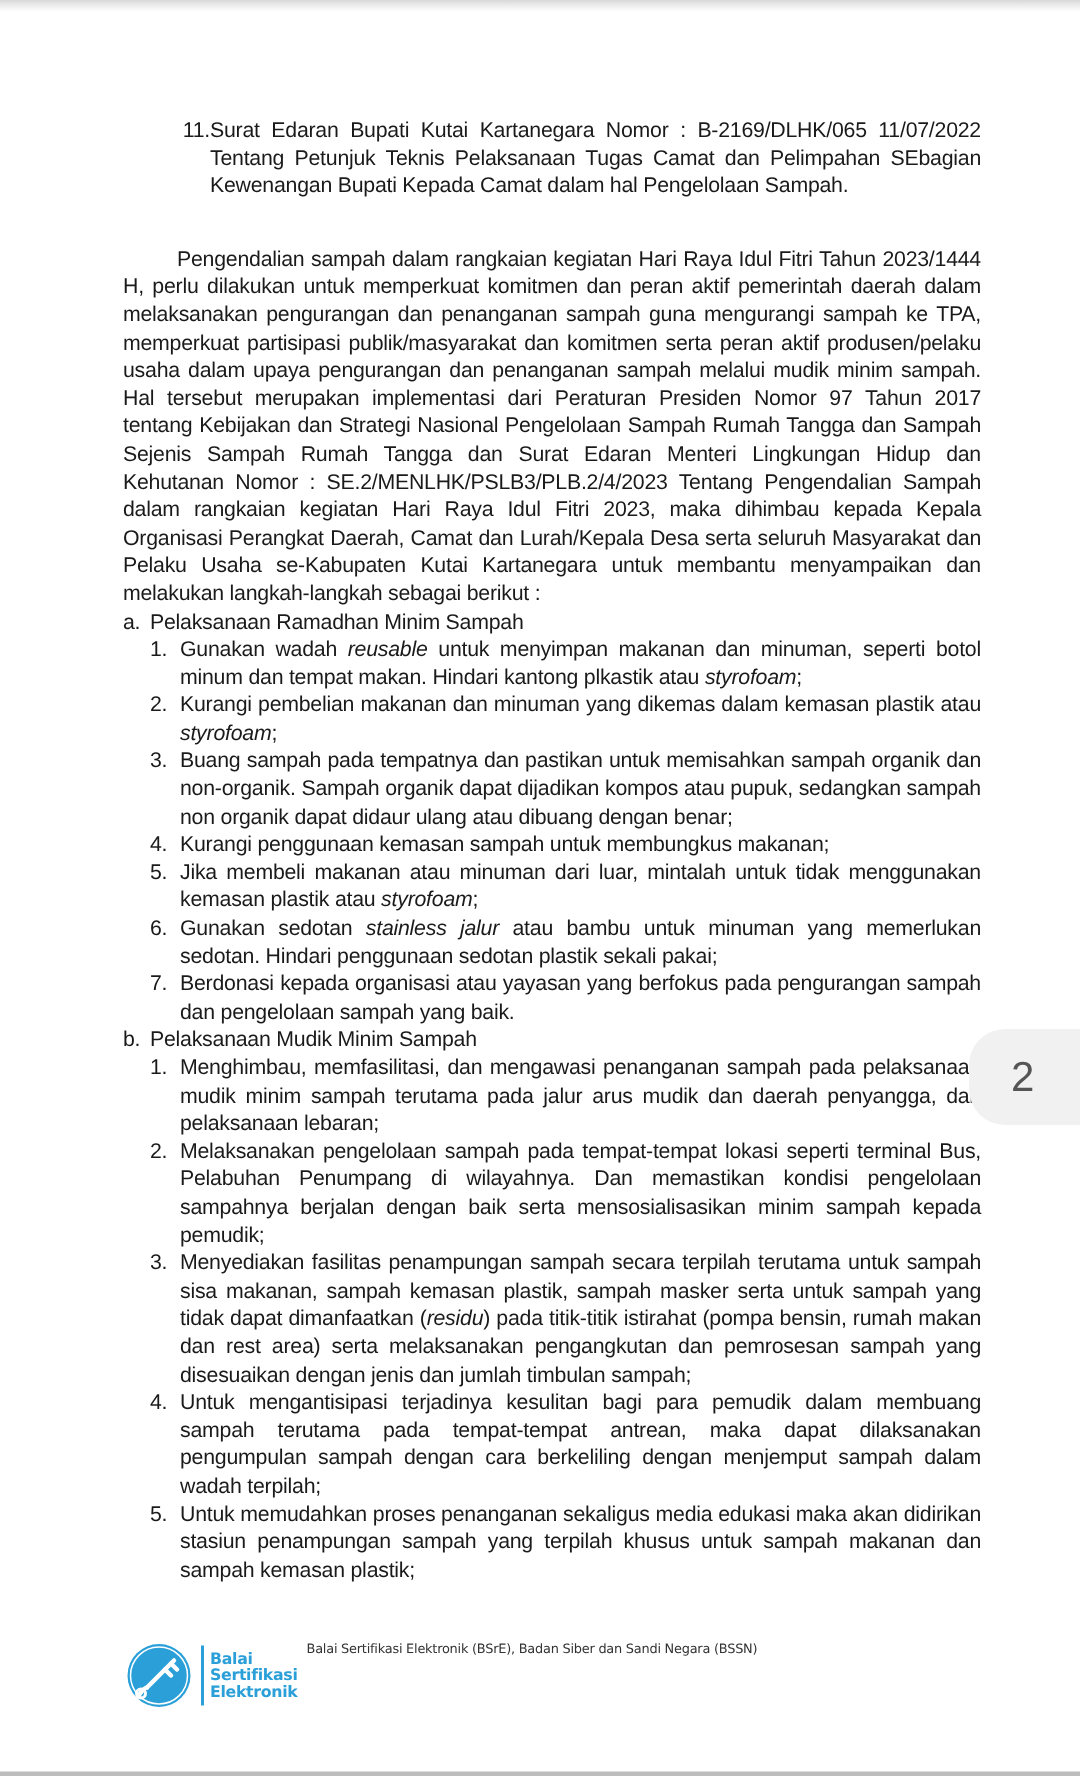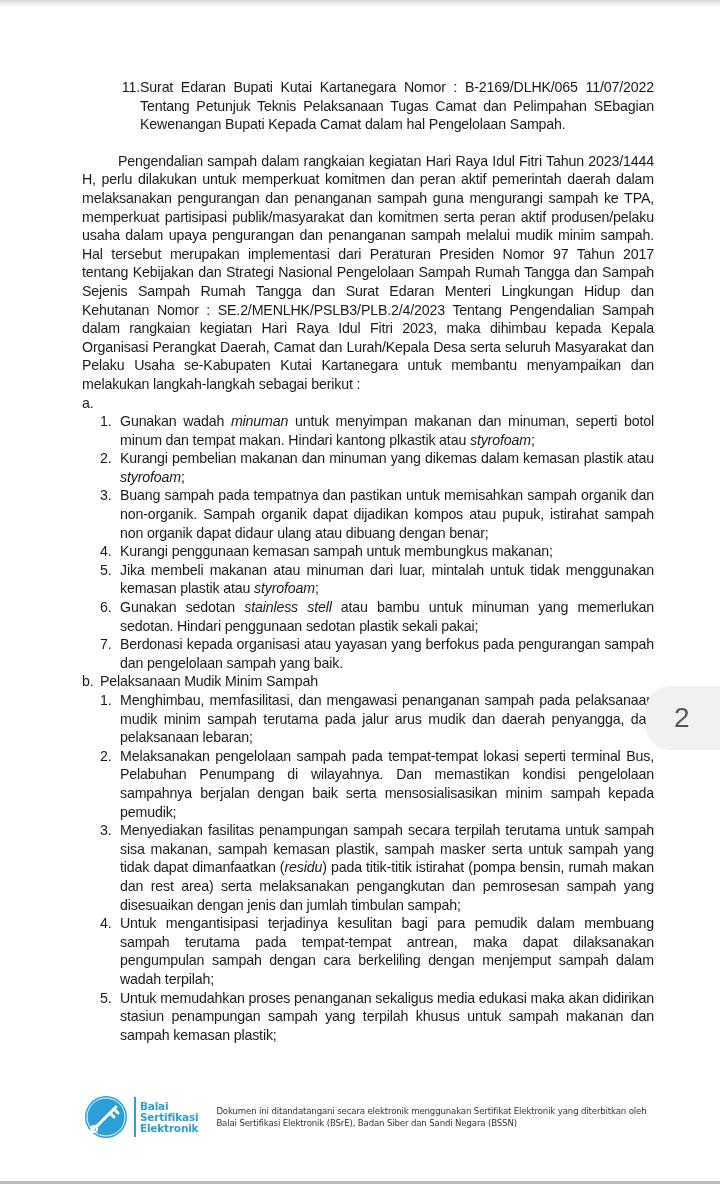--- a/index.html
+++ b/index.html
@@ -46,21 +46,21 @@
     }
     .ref-num {
       width: 24px;
       flex: 0 0 24px;
       text-align: right;
     }
     .ref-text {
       flex: 1;
     }
     .para {
-      margin-top: 18px;
+      margin-top: 30px;
       text-indent: 36px;
     }
     .section-head {
       display: flex;
     }
     .sec-letter {
       width: 18px;
       flex: 0 0 18px;
     }
     .list {
@@ -97,22 +97,20 @@
       font-family: "Liberation Sans", sans-serif;
     }
 
     .footer {
       position: absolute;
       left: 84px;
       top: 1094px;
       width: 580px;
       height: 46px;
       display: flex;
-      align-items: center;
-      gap: 12px;
     }
     .bsre-logo {
       display: flex;
       align-items: center;
     }
     .bsre-circle {
       width: 44px;
       height: 44px;
     }
     .bsre-divider {
@@ -150,45 +148,46 @@
   <div class="ref-item">
     <span class="ref-num">11.</span>
     <span class="ref-text just">Surat Edaran Bupati Kutai Kartanegara Nomor : B-2169/DLHK/065 11/07/2022 Tentang Petunjuk Teknis Pelaksanaan Tugas Camat dan Pelimpahan SEbagian Kewenangan Bupati Kepada Camat dalam hal Pengelolaan Sampah.</span>
   </div>
 
   <div class="para just">Pengendalian sampah dalam rangkaian kegiatan Hari Raya Idul Fitri Tahun 2023/1444 H, perlu dilakukan untuk memperkuat komitmen dan peran aktif pemerintah daerah dalam melaksanakan pengurangan dan penanganan sampah guna mengurangi sampah ke TPA, memperkuat partisipasi publik/masyarakat dan komitmen serta peran aktif produsen/pelaku usaha dalam upaya pengurangan dan penanganan sampah melalui mudik minim sampah.  Hal tersebut merupakan implementasi dari Peraturan Presiden Nomor 97 Tahun 2017 tentang Kebijakan dan Strategi Nasional Pengelolaan Sampah Rumah Tangga dan Sampah Sejenis Sampah Rumah Tangga dan Surat Edaran Menteri Lingkungan Hidup dan Kehutanan Nomor : SE.2/MENLHK/PSLB3/PLB.2/4/2023 Tentang Pengendalian Sampah dalam rangkaian kegiatan Hari Raya Idul Fitri 2023, maka dihimbau kepada Kepala Organisasi Perangkat Daerah, Camat dan Lurah/Kepala Desa serta seluruh Masyarakat dan Pelaku Usaha se-Kabupaten Kutai Kartanegara untuk membantu menyampaikan dan melakukan langkah-langkah sebagai berikut  :</div>
 
   <div>
     <div class="section-head">
       <span class="sec-letter">a.</span>
+      <span>Pelaksanaan Ramadhan Minim Sampah</span>
     </div>
     <div class="list">
         <div class="li">
           <span class="li-num">1.</span>
-          <span class="li-text just">Gunakan wadah <em>minuman</em> untuk menyimpan makanan dan minuman, seperti botol minum dan tempat makan. Hindari kantong plkastik atau <em>styrofoam</em>;</span>
+          <span class="li-text just">Gunakan wadah <em>reusable</em> untuk menyimpan makanan dan minuman, seperti botol minum dan tempat makan. Hindari kantong plkastik atau <em>styrofoam</em>;</span>
         </div>
         <div class="li">
           <span class="li-num">2.</span>
           <span class="li-text just">Kurangi pembelian makanan dan minuman yang dikemas dalam kemasan plastik atau <em>styrofoam</em>;</span>
         </div>
         <div class="li">
           <span class="li-num">3.</span>
-          <span class="li-text just">Buang sampah pada tempatnya dan pastikan untuk memisahkan sampah organik dan non-organik. Sampah organik dapat dijadikan kompos atau pupuk, istirahat sampah non organik dapat didaur ulang atau dibuang dengan benar;</span>
+          <span class="li-text just">Buang sampah pada tempatnya dan pastikan untuk memisahkan sampah organik dan non-organik. Sampah organik dapat dijadikan kompos atau pupuk, sedangkan sampah non organik dapat didaur ulang atau dibuang dengan benar;</span>
         </div>
         <div class="li">
           <span class="li-num">4.</span>
           <span class="li-text just">Kurangi penggunaan kemasan sampah untuk membungkus makanan;</span>
         </div>
         <div class="li">
           <span class="li-num">5.</span>
           <span class="li-text just">Jika membeli makanan atau minuman dari luar, mintalah untuk tidak menggunakan kemasan plastik atau <em>styrofoam</em>;</span>
         </div>
         <div class="li">
           <span class="li-num">6.</span>
-          <span class="li-text just">Gunakan sedotan <em>stainless stell</em> atau bambu untuk minuman yang memerlukan sedotan. Hindari penggunaan sedotan plastik sekali pakai;</span>
+          <span class="li-text just">Gunakan sedotan <em>stainless jalur</em> atau bambu untuk minuman yang memerlukan sedotan. Hindari penggunaan sedotan plastik sekali pakai;</span>
         </div>
         <div class="li">
           <span class="li-num">7.</span>
           <span class="li-text just">Berdonasi kepada organisasi atau yayasan yang berfokus pada pengurangan sampah dan pengelolaan sampah yang baik.</span>
         </div>
       </div>
   </div>
 
   <div>
     <div class="section-head">
@@ -239,18 +238,17 @@
       <circle cx="10" cy="34" r="3" fill="none" stroke="#ffffff" stroke-width="2"></circle>
     </svg>
     <div class="bsre-divider"></div>
     <div class="bsre-words">
       <span>Balai</span>
       <span>Sertifikasi</span>
       <span>Elektronik</span>
     </div>
   </div>
   <div class="footer-text">
-    <div>Dokumen ini ditandatangani secara elektronik menggunakan Sertifikat Elektronik yang diterbitkan oleh</div>
     <div>Balai Sertifikasi Elektronik (BSrE), Badan Siber dan Sandi Negara (BSSN)</div>
   </div>
 </div>
 
 <div class="bottom-bar"></div>
 
 </body></html>

